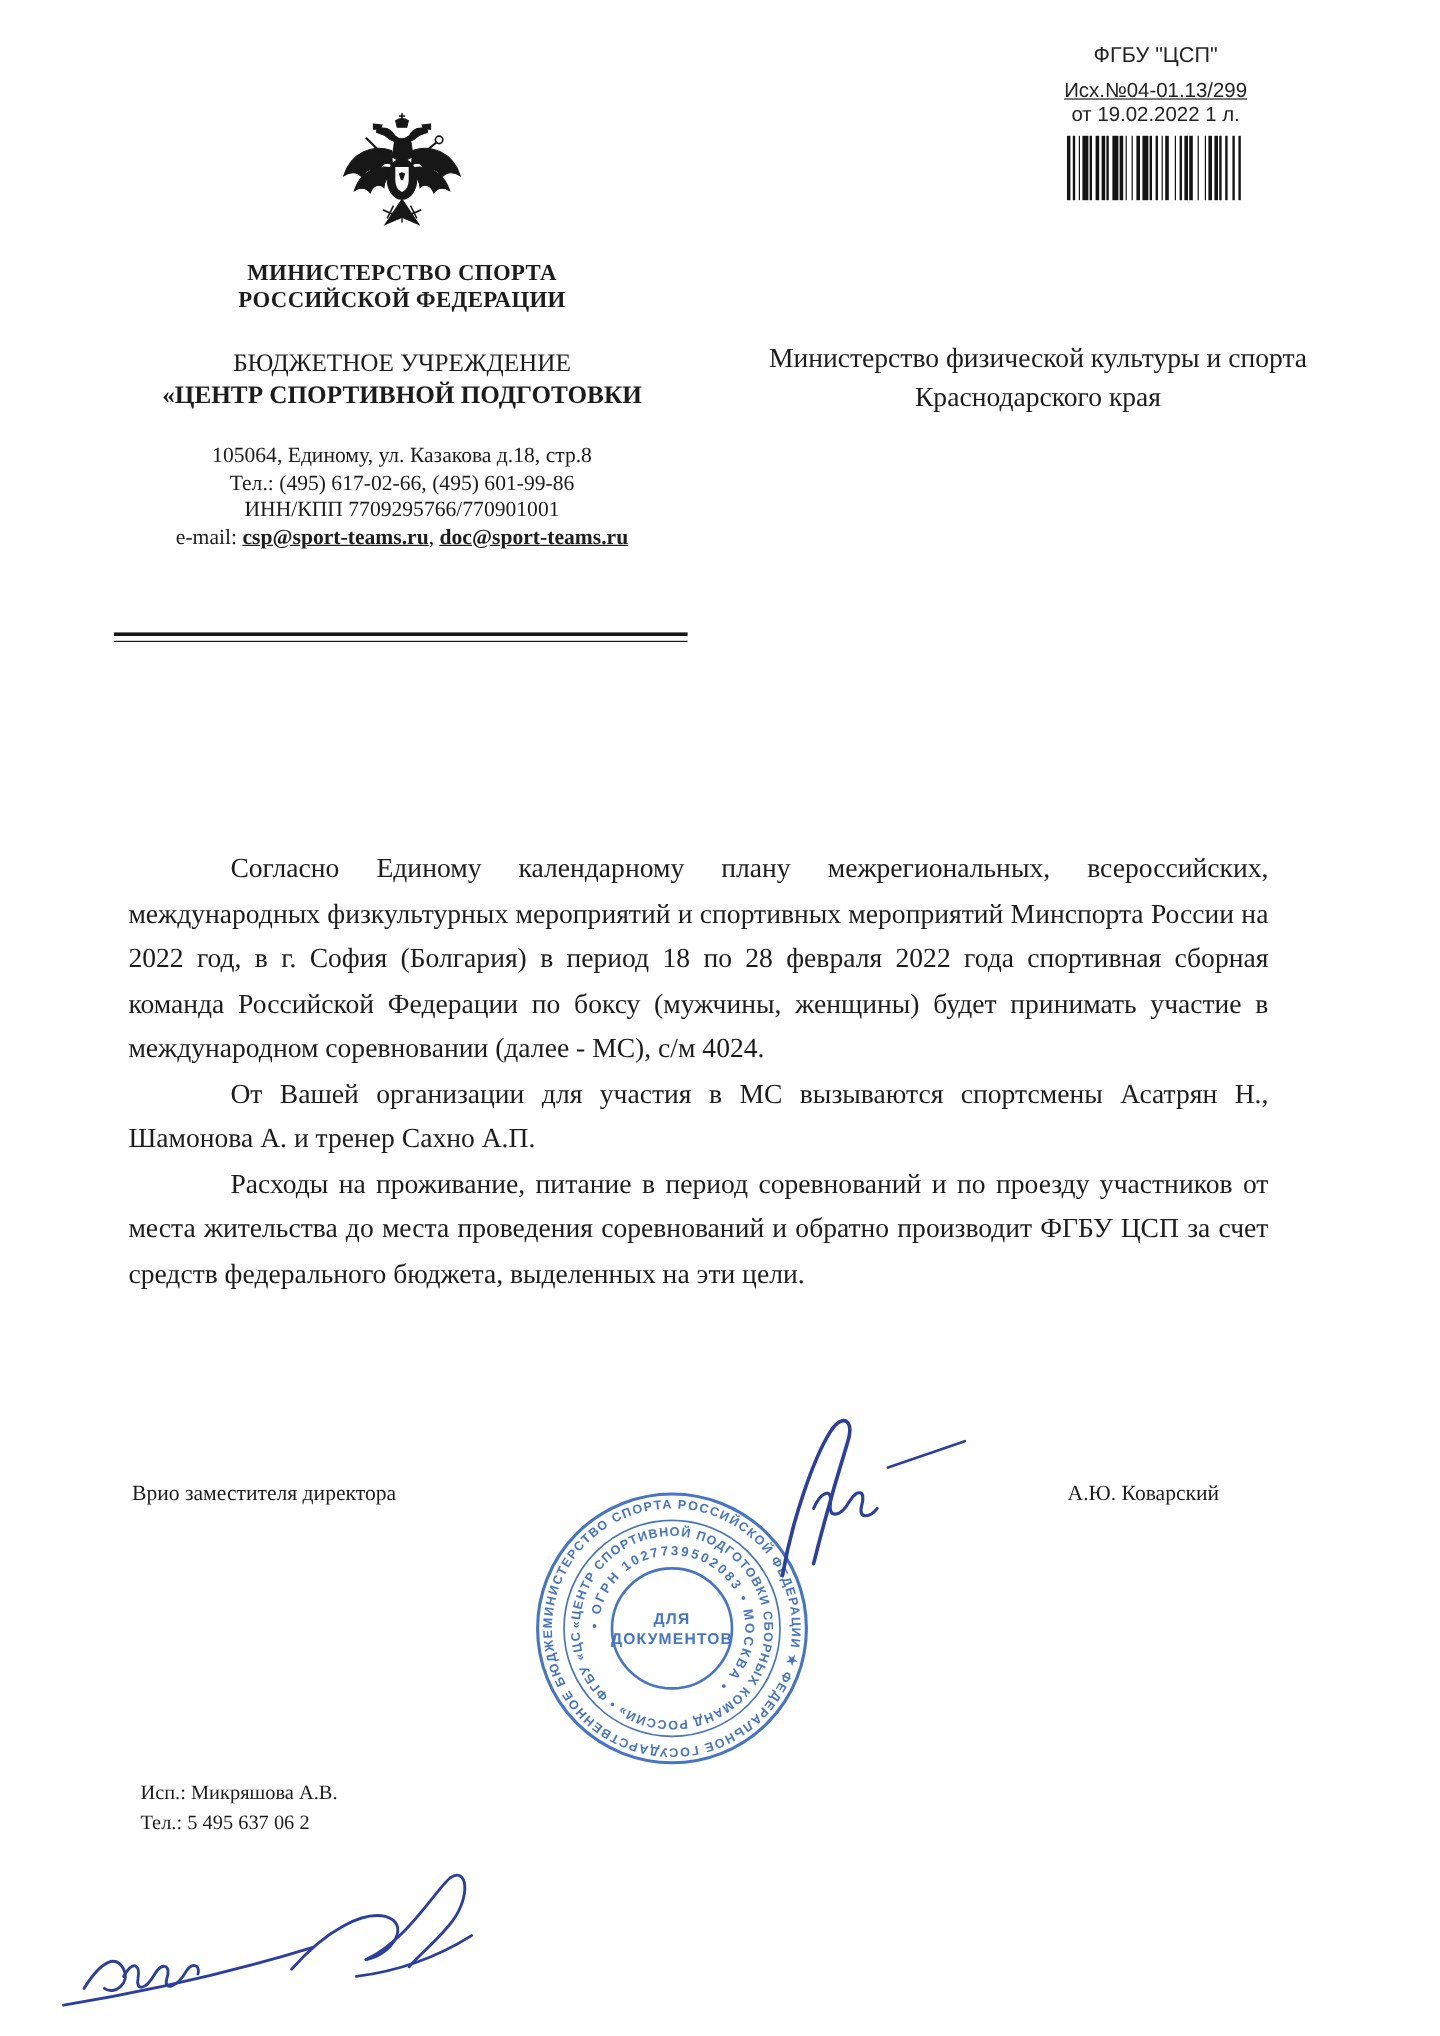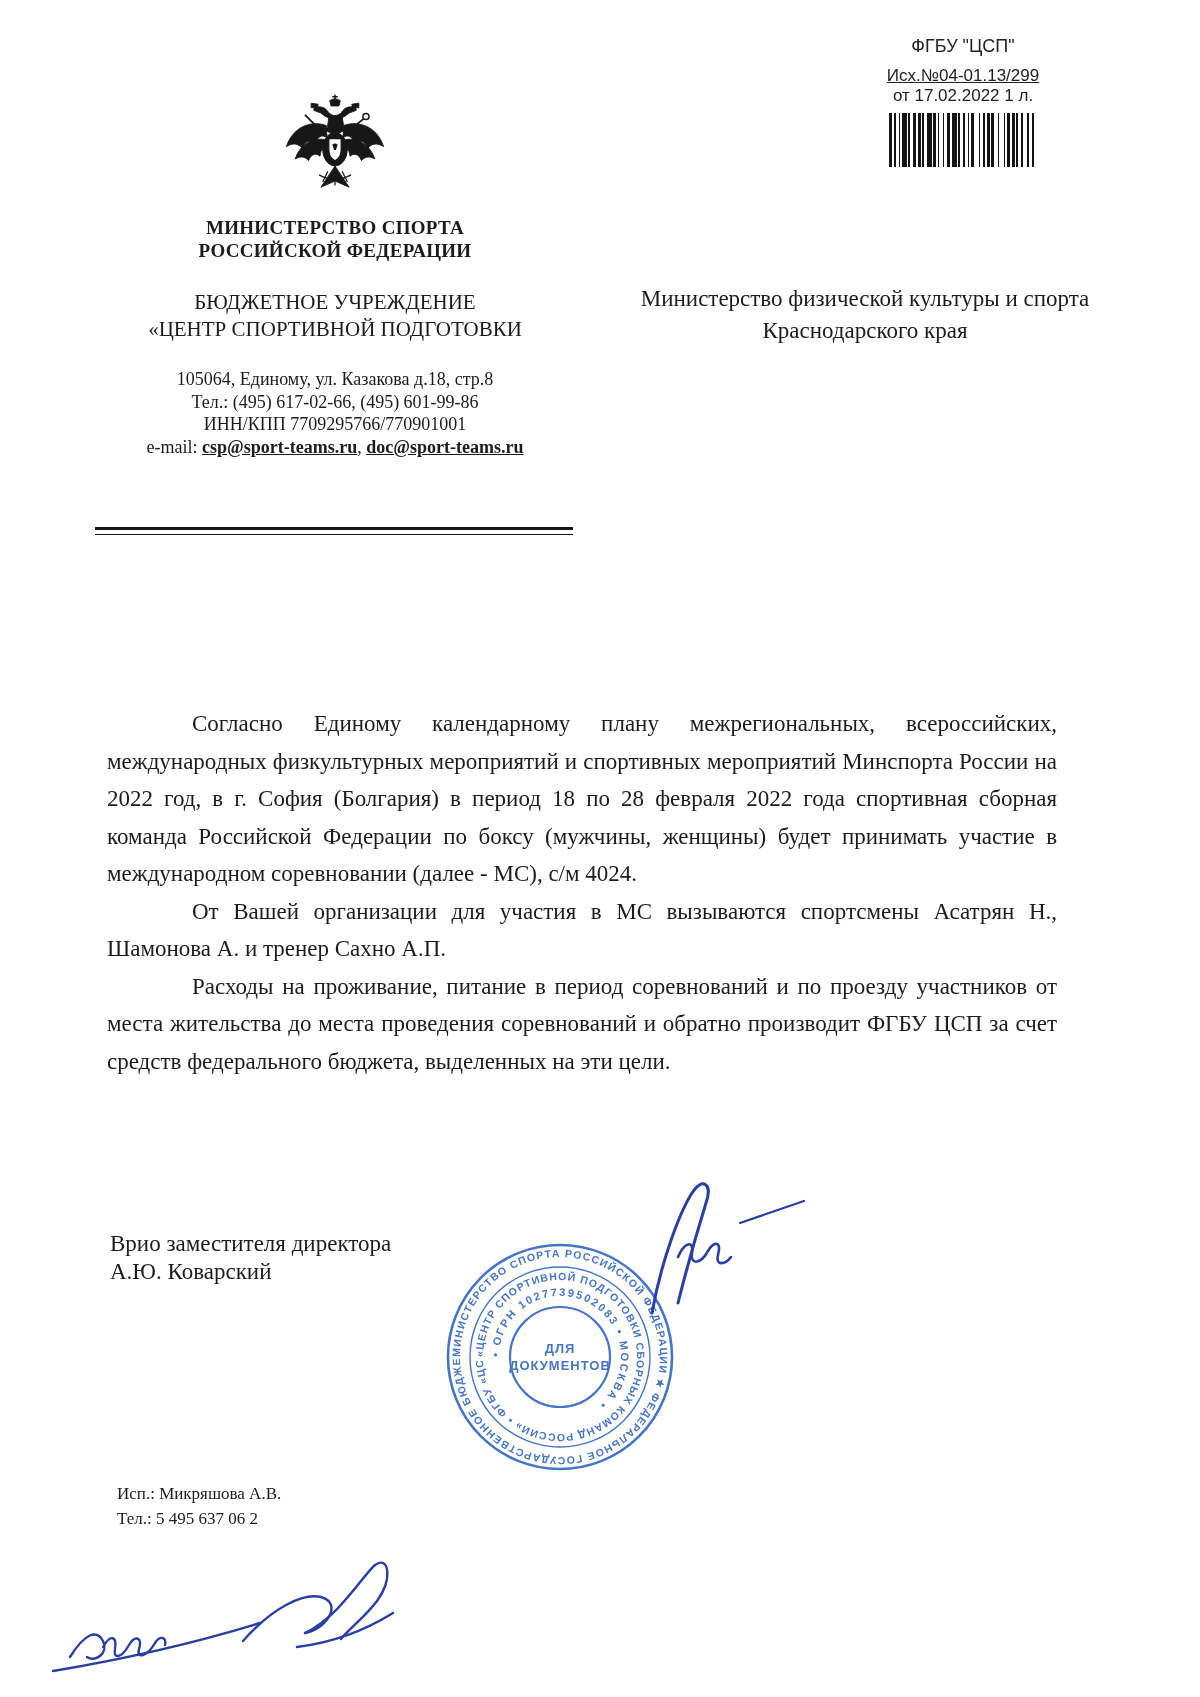--- a/index.html
+++ b/index.html
@@ -23,21 +23,21 @@
   }
 
   
   .letterhead {
     position:absolute; left:95px; top:93px; width:480px;
     text-align:center;
   }
   .emblem { display:block; margin:0 auto 7px auto; }
   .ministry { font-weight:bold; font-size:19px; line-height:23px; letter-spacing:.3px; }
   .org-block { margin-top:27px; font-size:21px; line-height:27px; }
-  .org-name  { font-weight:normal; }
+  .org-name  { font-weight:bold; }
   .addr-block { margin-top:25px; font-size:18px; line-height:22.5px; }
   .email-underline { text-decoration:underline;font-weight:bold; }
 
   .head-rule {
     position:absolute; left:95px; top:527px; width:478px; height:4px;
     border-top:3px solid #161616; border-bottom:1px solid #161616;
   }
 
   
   .recipient {
@@ -49,42 +49,42 @@
   .body-text {
     position:absolute; left:107px; top:705px; width:950px;
     font-size:23px; line-height:37.5px; text-align:justify;
   }
   .body-text p { margin:0; text-indent:85px; }
 
   
   .sig-row {
     position:absolute; left:110px; top:1230px; width:906px;
     display:flex; justify-content:space-between;
-    font-size:23px; line-height:28px;flex-direction:column;
+    font-size:18px; line-height:28px;
   }
 
   
   .executor-block {
     position:absolute; left:117px; top:1481px;
     font-size:17px; line-height:25px;
   }
 
   .stamp-svg   { position:absolute; left:440px; top:1237px; opacity:.88; }
   .sig-ink     { position:absolute; left:590px; top:1095px; }
   .bottom-ink  { position:absolute; left:45px;  top:1545px; }
 </style>
 </head>
 <body>
 
 <div class="page">
 
   <div class="corner-stamp">
     <div class="cs-org">ФГБУ "ЦСП"</div>
     <div class="cs-out">Исх.№04-01.13/299</div>
-    <div class="cs-date">от 17.02.2022 1 л.</div>
+    <div class="cs-date">от 19.02.2022 1 л.</div>
     <div class="barcode"><span style="display:inline-block;height:100%;width:3.148936170212766px;background:#141414;"></span><span style="display:inline-block;height:100%;width:1.574468085106383px;"></span><span style="display:inline-block;height:100%;width:1.574468085106383px;background:#141414;"></span><span style="display:inline-block;height:100%;width:3.148936170212766px;"></span><span style="display:inline-block;height:100%;width:1.574468085106383px;background:#141414;"></span><span style="display:inline-block;height:100%;width:1.574468085106383px;"></span><span style="display:inline-block;height:100%;width:4.723404255319149px;background:#141414;"></span><span style="display:inline-block;height:100%;width:1.574468085106383px;"></span><span style="display:inline-block;height:100%;width:1.574468085106383px;background:#141414;"></span><span style="display:inline-block;height:100%;width:3.148936170212766px;"></span><span style="display:inline-block;height:100%;width:3.148936170212766px;background:#141414;"></span><span style="display:inline-block;height:100%;width:1.574468085106383px;"></span><span style="display:inline-block;height:100%;width:3.148936170212766px;background:#141414;"></span><span style="display:inline-block;height:100%;width:1.574468085106383px;"></span><span style="display:inline-block;height:100%;width:1.574468085106383px;background:#141414;"></span><span style="display:inline-block;height:100%;width:3.148936170212766px;"></span><span style="display:inline-block;height:100%;width:4.723404255319149px;background:#141414;"></span><span style="display:inline-block;height:100%;width:1.574468085106383px;"></span><span style="display:inline-block;height:100%;width:3.148936170212766px;background:#141414;"></span><span style="display:inline-block;height:100%;width:1.574468085106383px;"></span><span style="display:inline-block;height:100%;width:1.574468085106383px;background:#141414;"></span><span style="display:inline-block;height:100%;width:3.148936170212766px;"></span><span style="display:inline-block;height:100%;width:1.574468085106383px;background:#141414;"></span><span style="display:inline-block;height:100%;width:3.148936170212766px;"></span><span style="display:inline-block;height:100%;width:3.148936170212766px;background:#141414;"></span><span style="display:inline-block;height:100%;width:1.574468085106383px;"></span><span style="display:inline-block;height:100%;width:4.723404255319149px;background:#141414;"></span><span style="display:inline-block;height:100%;width:1.574468085106383px;"></span><span style="display:inline-block;height:100%;width:1.574468085106383px;background:#141414;"></span><span style="display:inline-block;height:100%;width:3.148936170212766px;"></span><span style="display:inline-block;height:100%;width:1.574468085106383px;background:#141414;"></span><span style="display:inline-block;height:100%;width:3.148936170212766px;"></span><span style="display:inline-block;height:100%;width:1.574468085106383px;background:#141414;"></span><span style="display:inline-block;height:100%;width:1.574468085106383px;"></span><span style="display:inline-block;height:100%;width:3.148936170212766px;background:#141414;"></span><span style="display:inline-block;height:100%;width:4.723404255319149px;"></span><span style="display:inline-block;height:100%;width:1.574468085106383px;background:#141414;"></span><span style="display:inline-block;height:100%;width:3.148936170212766px;"></span><span style="display:inline-block;height:100%;width:1.574468085106383px;background:#141414;"></span><span style="display:inline-block;height:100%;width:1.574468085106383px;"></span><span style="display:inline-block;height:100%;width:3.148936170212766px;background:#141414;"></span><span style="display:inline-block;height:100%;width:1.574468085106383px;"></span><span style="display:inline-block;height:100%;width:3.148936170212766px;background:#141414;"></span><span style="display:inline-block;height:100%;width:3.148936170212766px;"></span><span style="display:inline-block;height:100%;width:1.574468085106383px;background:#141414;"></span><span style="display:inline-block;height:100%;width:4.723404255319149px;"></span><span style="display:inline-block;height:100%;width:1.574468085106383px;background:#141414;"></span><span style="display:inline-block;height:100%;width:1.574468085106383px;"></span><span style="display:inline-block;height:100%;width:3.148936170212766px;background:#141414;"></span><span style="display:inline-block;height:100%;width:1.574468085106383px;"></span><span style="display:inline-block;height:100%;width:3.148936170212766px;background:#141414;"></span><span style="display:inline-block;height:100%;width:1.574468085106383px;"></span><span style="display:inline-block;height:100%;width:1.574468085106383px;background:#141414;"></span><span style="display:inline-block;height:100%;width:3.148936170212766px;"></span><span style="display:inline-block;height:100%;width:1.574468085106383px;background:#141414;"></span><span style="display:inline-block;height:100%;width:4.723404255319149px;"></span><span style="display:inline-block;height:100%;width:1.574468085106383px;background:#141414;"></span><span style="display:inline-block;height:100%;width:3.148936170212766px;"></span><span style="display:inline-block;height:100%;width:1.574468085106383px;background:#141414;"></span><span style="display:inline-block;height:100%;width:3.148936170212766px;"></span></div>
   </div>
 
   <div class="letterhead">
     <svg class="emblem" width="106" height="116" viewBox="0 0 120 130" aria-hidden="true">
       <g fill="#171717" stroke="#171717">
 
         <path d="M60 1 v6 M57 3.5 h6" fill="none" stroke-width="1.6"></path>
         <path d="M54 8 q6 -4 12 0 l-1.5 6 h-9 z" stroke-width="1"></path>
 

